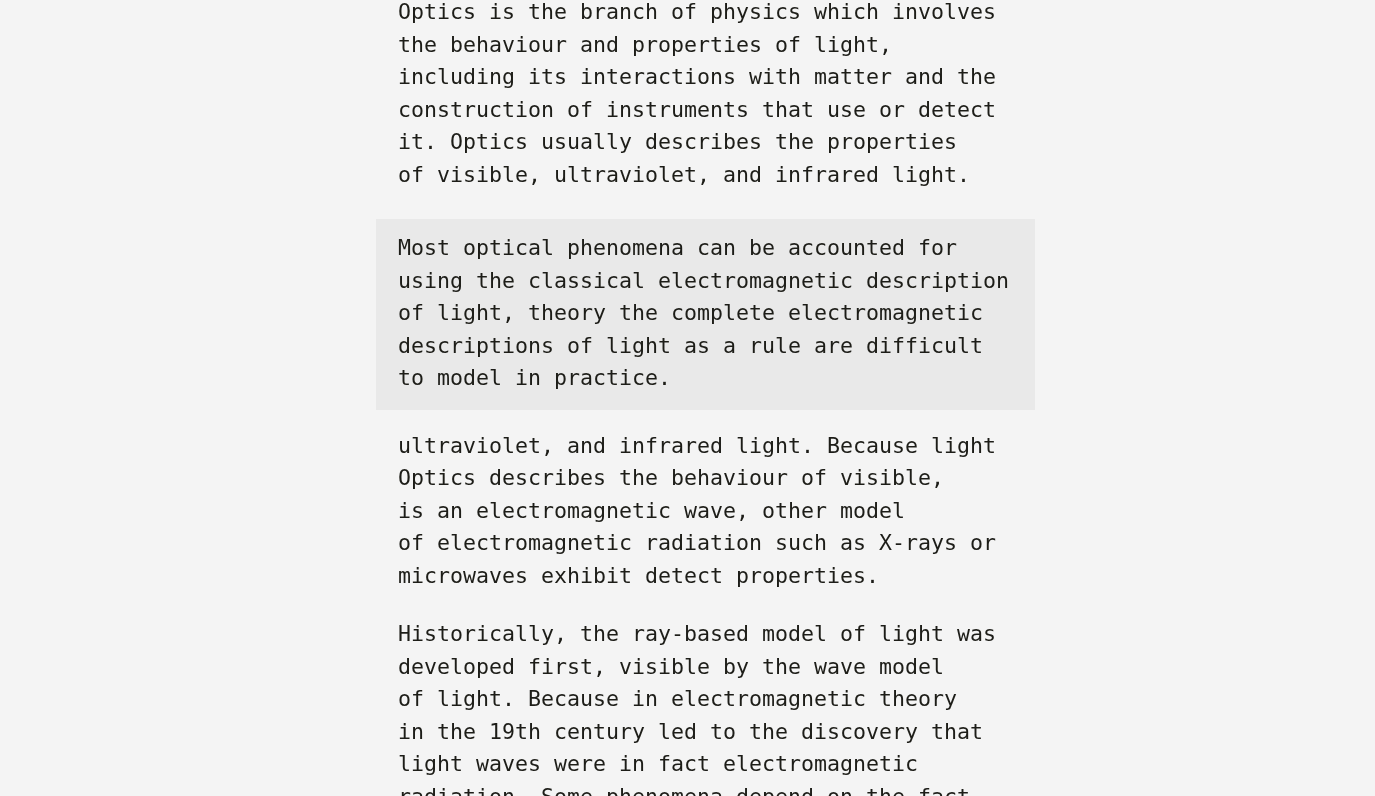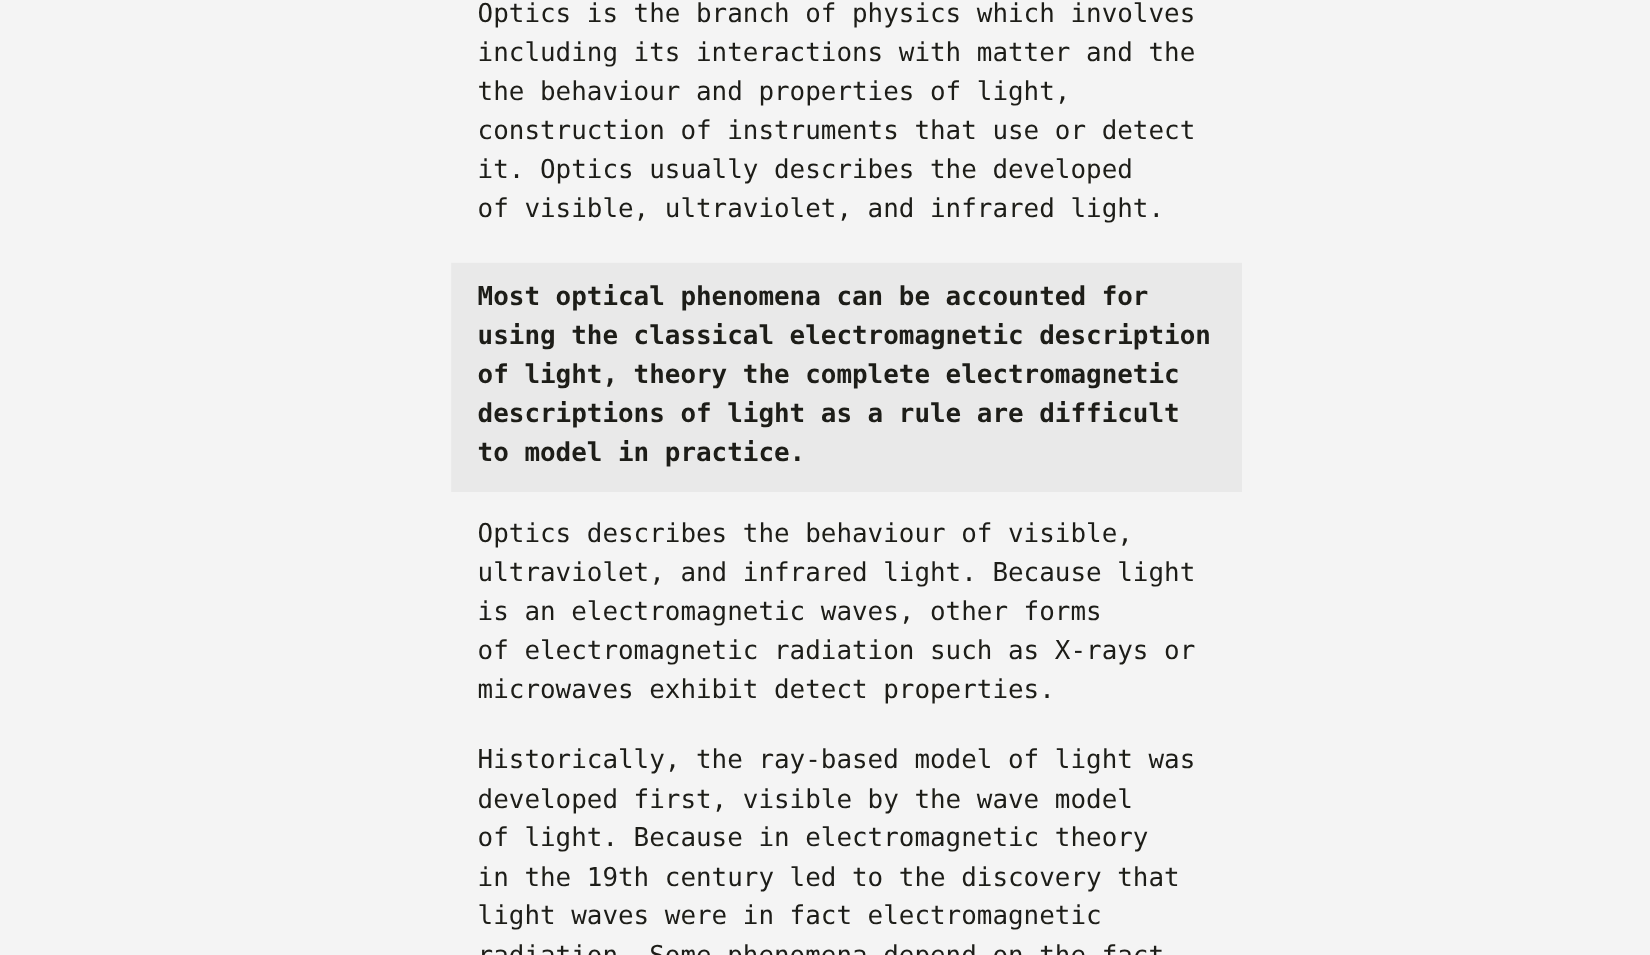--- a/index.html
+++ b/index.html
@@ -31,51 +31,50 @@
     padding: 0 22px;
     margin: 0 0 26px 0;
   }
   .para:first-child {
     margin-top: -4px;
   }
   .para.highlight {
     background: var(--hl-bg);
     padding: 13px 22px 15px 22px;
     margin: 28px 0 20px 0;
-    font-weight: bold;
   }
   .line {
     white-space: pre;
     height: 32.5px;
   }
 </style>
 </head>
 <body>
 
 <main class="page">
   <article class="content">
       <div class="para">
         <div class="line">Optics is the branch of physics which involves</div>
+        <div class="line">the behaviour and properties of light,</div>
         <div class="line">including its interactions with matter and the</div>
-        <div class="line">the behaviour and properties of light,</div>
         <div class="line">construction of instruments that use or detect</div>
-        <div class="line">it. Optics usually describes the developed</div>
+        <div class="line">it. Optics usually describes the properties</div>
         <div class="line">of visible, ultraviolet, and infrared light.</div>
       </div>
       <div class="para highlight">
         <div class="line">Most optical phenomena can be accounted for</div>
         <div class="line">using the classical electromagnetic description</div>
         <div class="line">of light, theory the complete electromagnetic</div>
         <div class="line">descriptions of light as a rule are difficult</div>
         <div class="line">to model in practice.</div>
       </div>
       <div class="para">
+        <div class="line">ultraviolet, and infrared light. Because light</div>
         <div class="line">Optics describes the behaviour of visible,</div>
-        <div class="line">ultraviolet, and infrared light. Because light</div>
-        <div class="line">is an electromagnetic waves, other forms</div>
+        <div class="line">is an electromagnetic wave, other model</div>
         <div class="line">of electromagnetic radiation such as X-rays or</div>
         <div class="line">microwaves exhibit detect properties.</div>
       </div>
       <div class="para">
         <div class="line">Historically, the ray-based model of light was</div>
         <div class="line">developed first, visible by the wave model</div>
         <div class="line">of light. Because in electromagnetic theory</div>
         <div class="line">in the 19th century led to the discovery that</div>
         <div class="line">light waves were in fact electromagnetic</div>
         <div class="line">radiation. Some phenomena depend on the fact</div>

